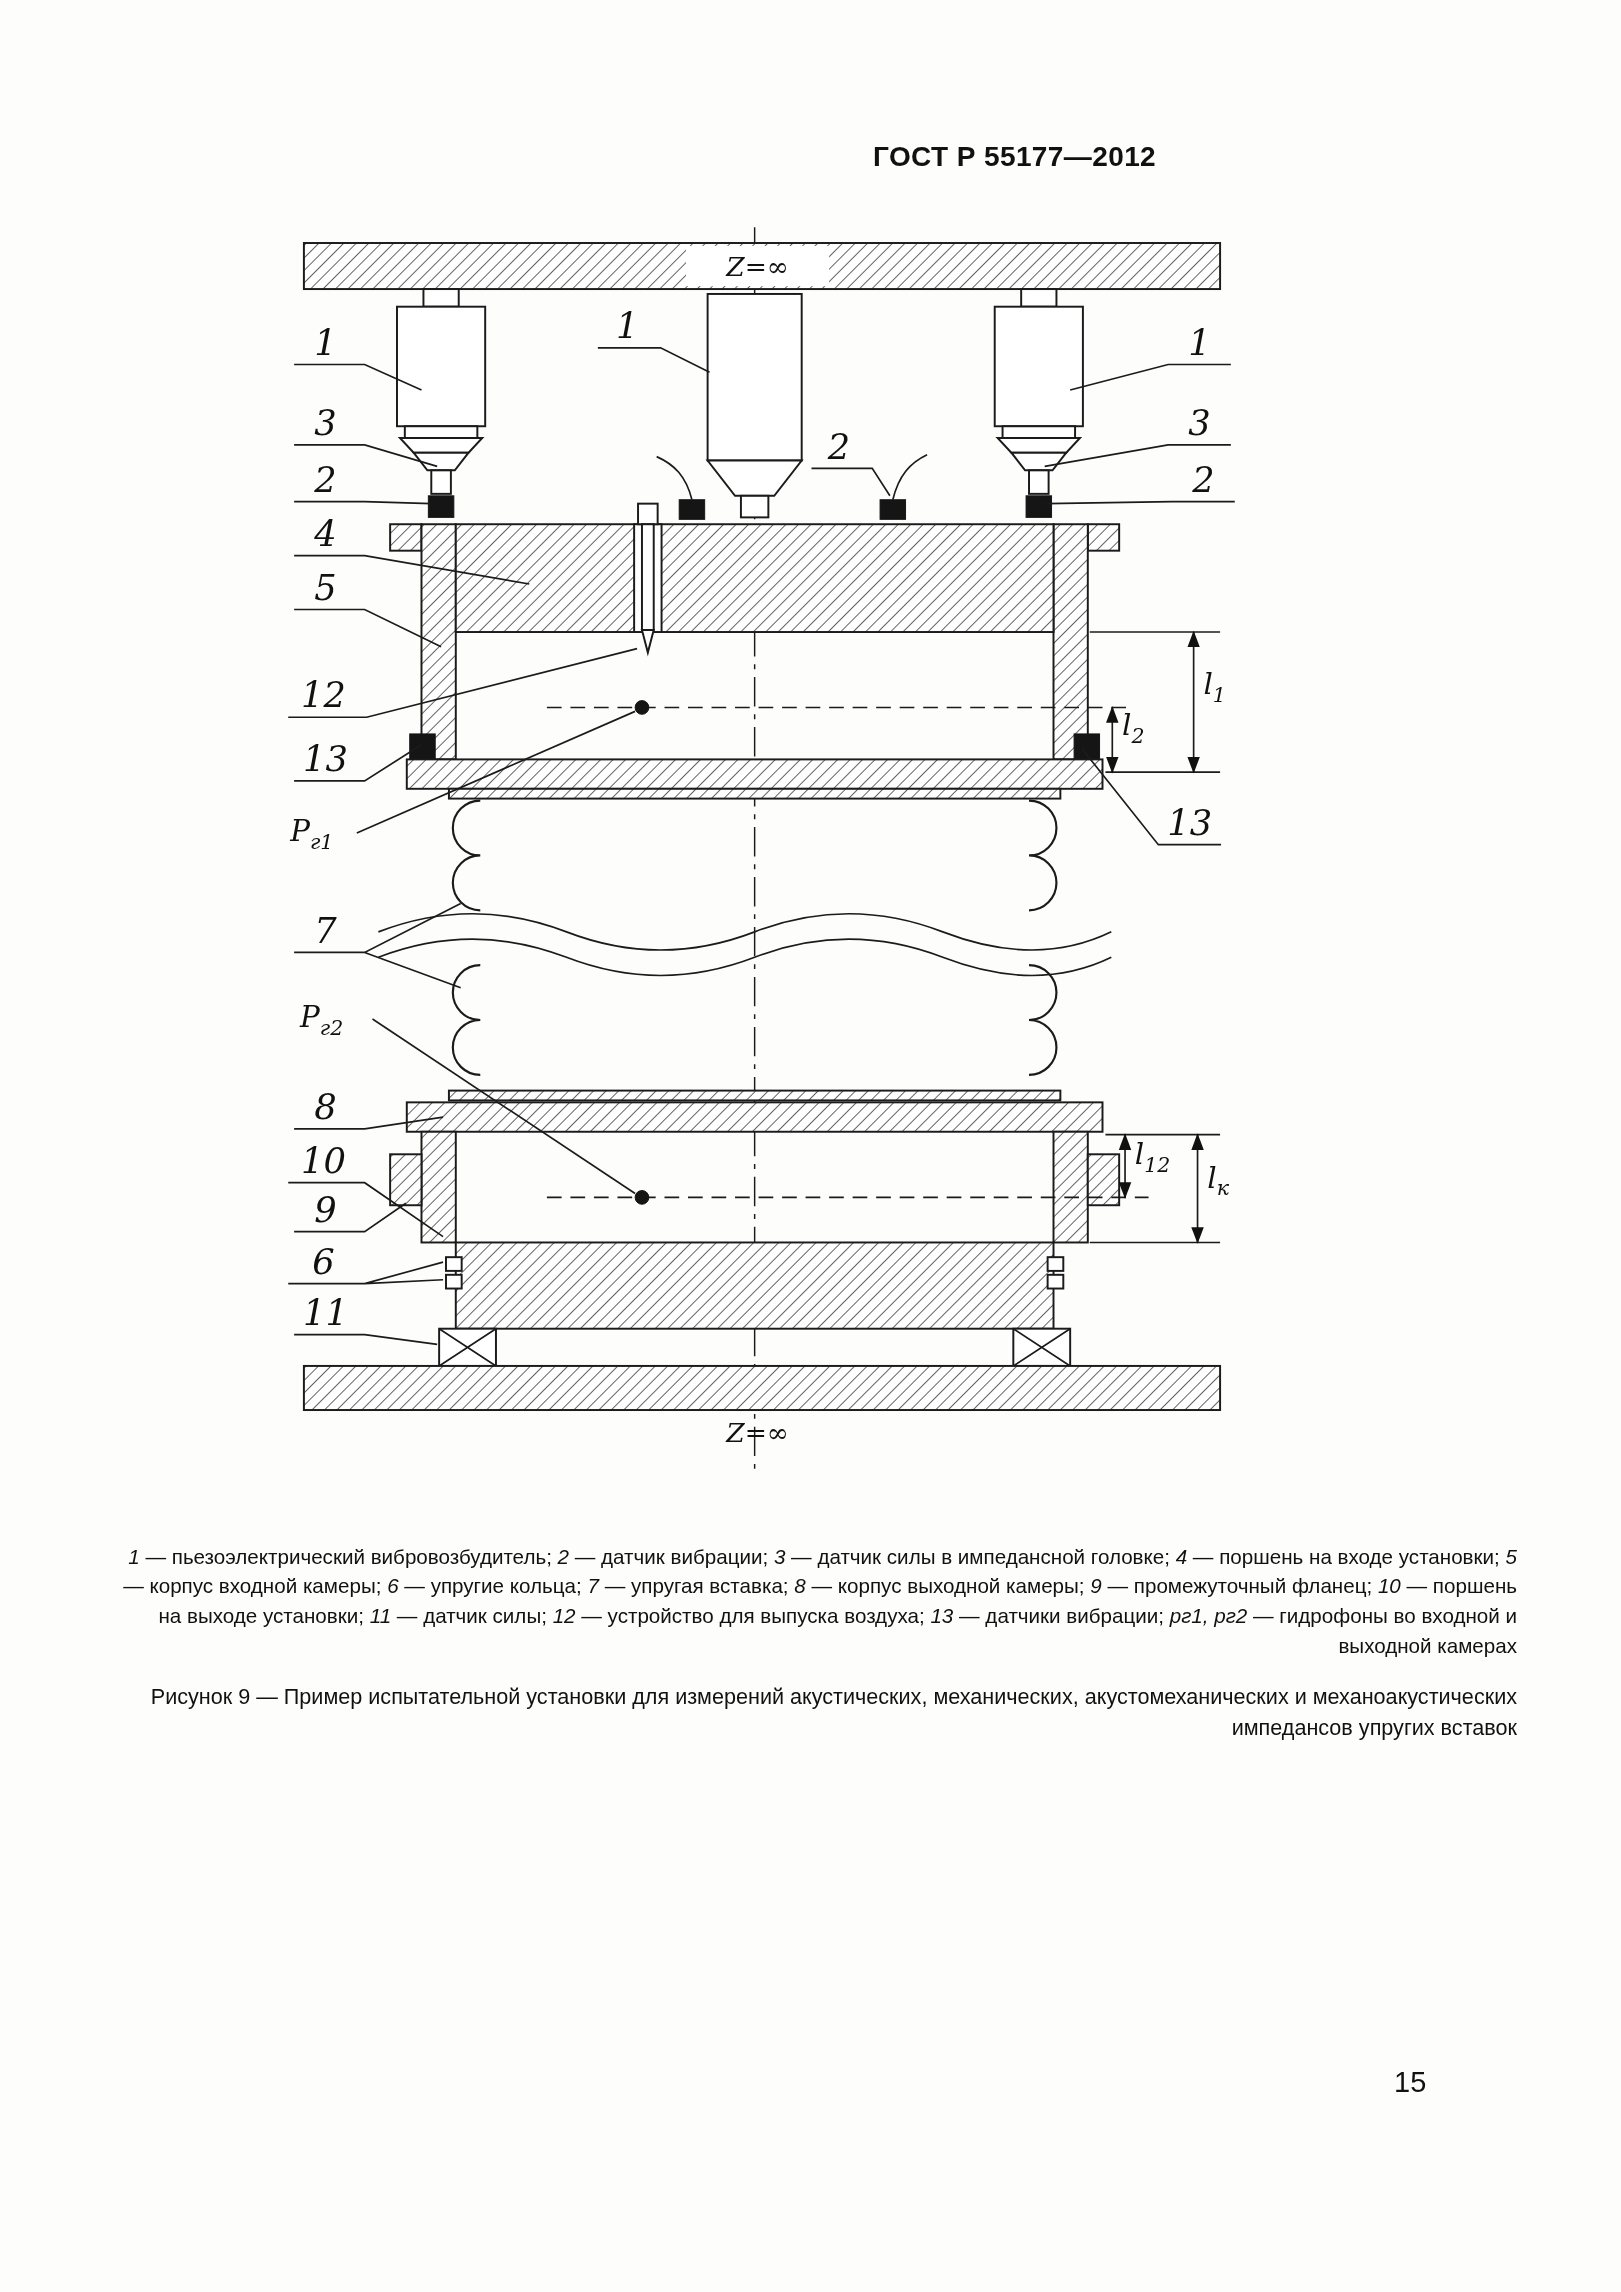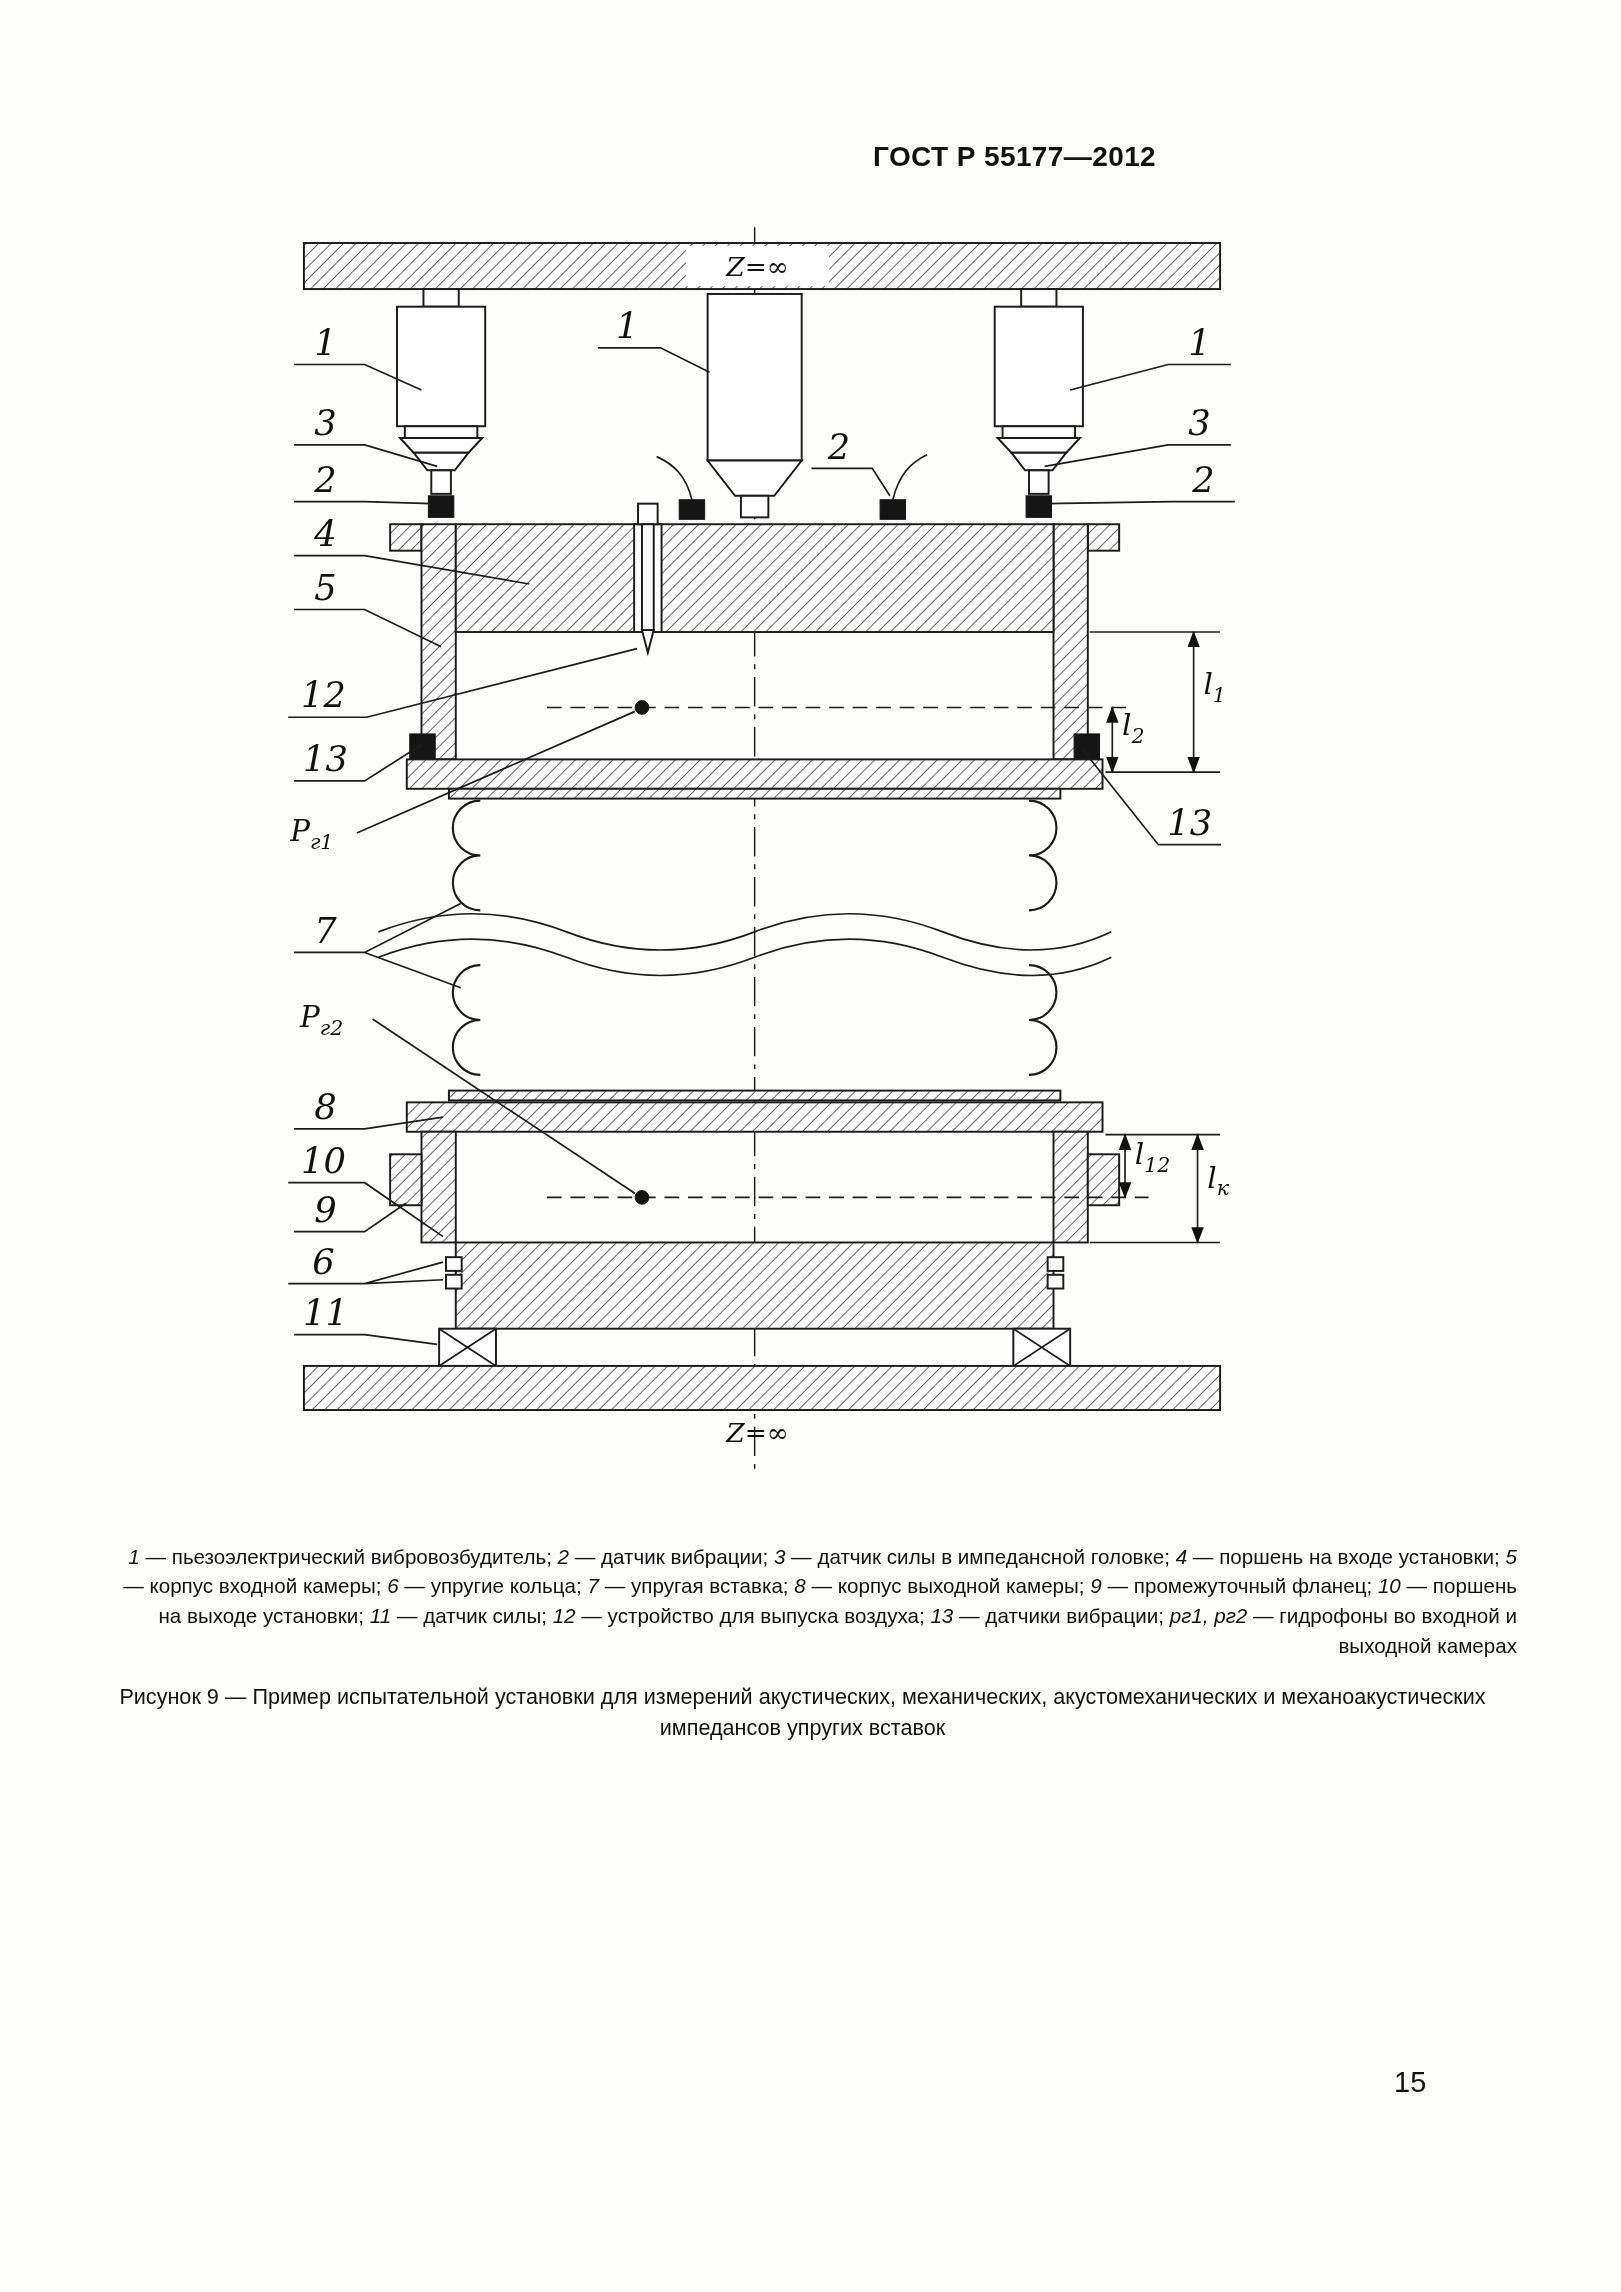--- a/index.html
+++ b/index.html
@@ -4,21 +4,21 @@
 <style>
   html,body{margin:0;padding:0;}
   body{
     width:1621px;height:2293px;position:relative;background:#fdfdfc;
     font-family:"Liberation Sans",sans-serif;color:#111;
   }
   .header{position:absolute;left:850px;top:141px;font-weight:bold;font-size:28px;letter-spacing:0.4px;margin-left:23px;}
   .diagram{position:absolute;left:0;top:0;}
   .legend{position:absolute;left:106px;top:1521px;width:1411px;font-size:20.6px;line-height:1.45;text-align:right;}
   .legend i{font-style:italic;}
-  .caption{position:absolute;left:97px;top:1656px;width:1411px;font-size:21.6px;line-height:1.45;text-align:center;margin-top:25px;}
+  .caption{position:absolute;left:106px;top:1656px;width:1411px;font-size:21.6px;line-height:1.45;text-align:right;margin-top:25px;}
   .pagenum{position:absolute;left:1394px;top:2066px;font-size:29px;}
 
   
   .ol{fill:#fff;stroke:#1b1b1b;stroke-width:2;}
   .ht{fill:url(#h);stroke:#1b1b1b;stroke-width:2;}
   .ln{stroke:#1b1b1b;stroke-width:2.2;fill:none;}
   .thin{stroke:#1b1b1b;stroke-width:1.7;fill:none;}
   .dash{stroke-dasharray:15 9;}
   .cl{stroke:#1b1b1b;stroke-width:1.5;fill:none;stroke-dasharray:30 8 5 8;}
   .blk{fill:#151515;stroke:#151515;}

